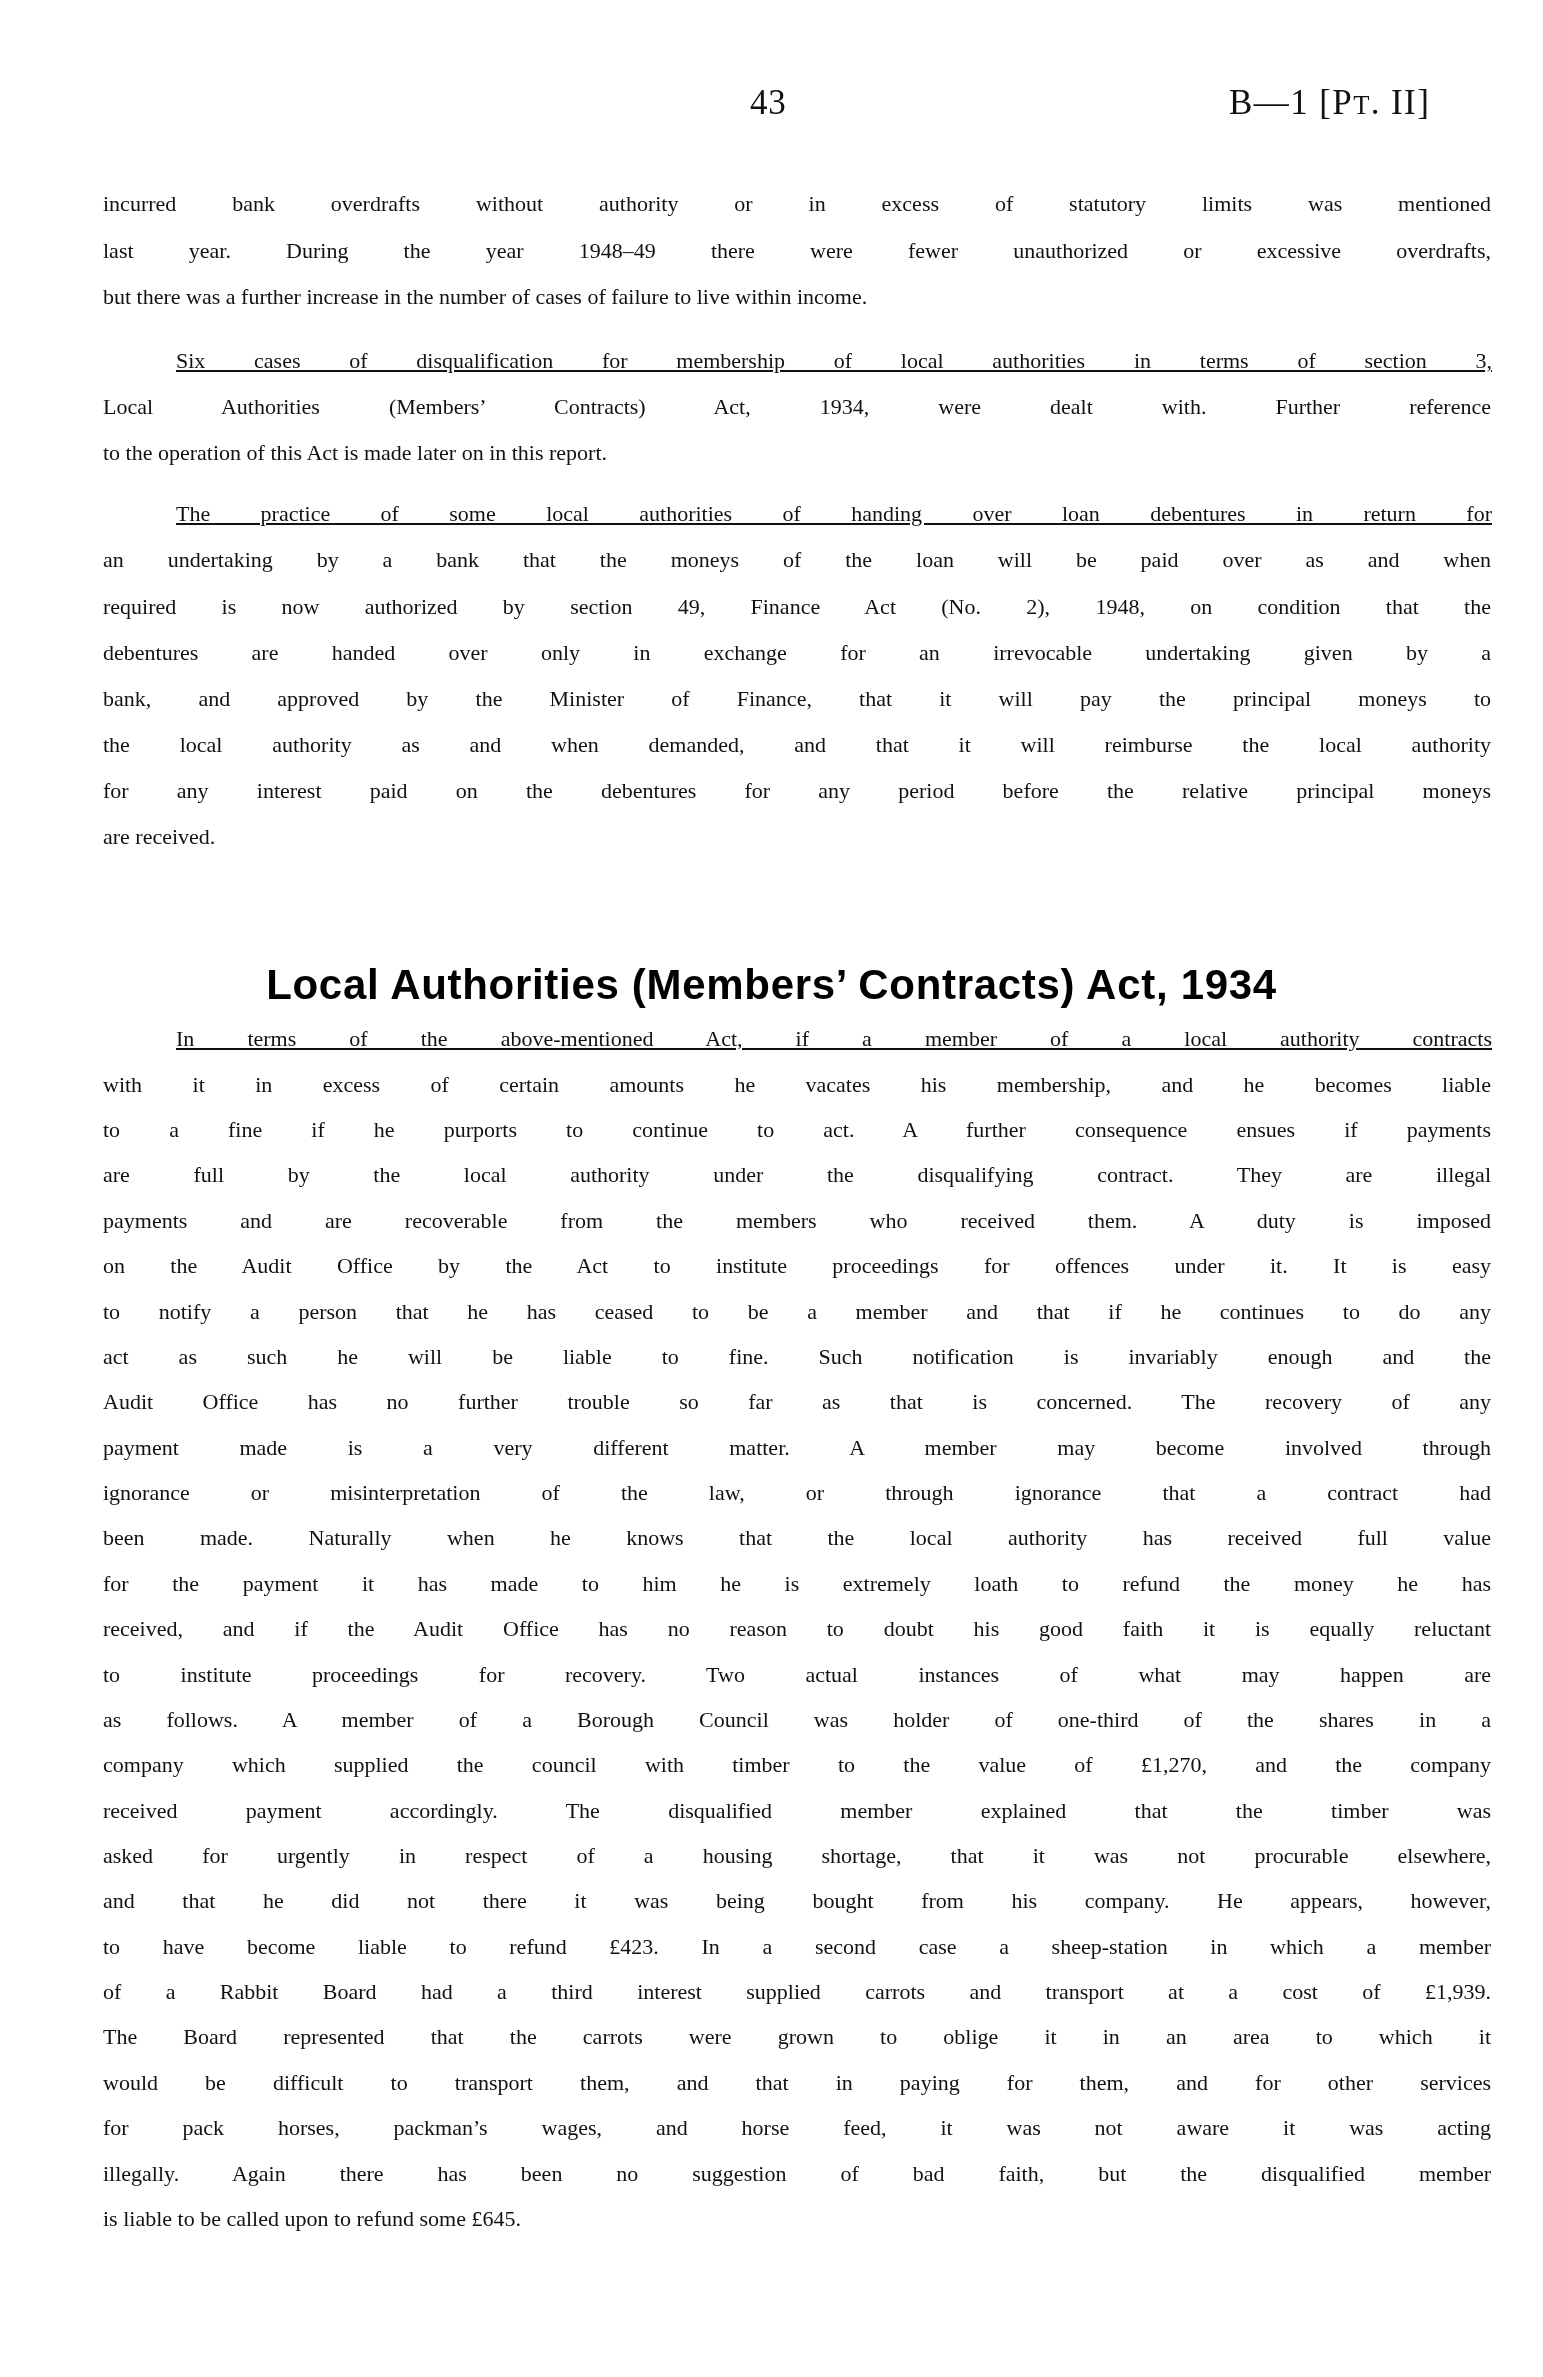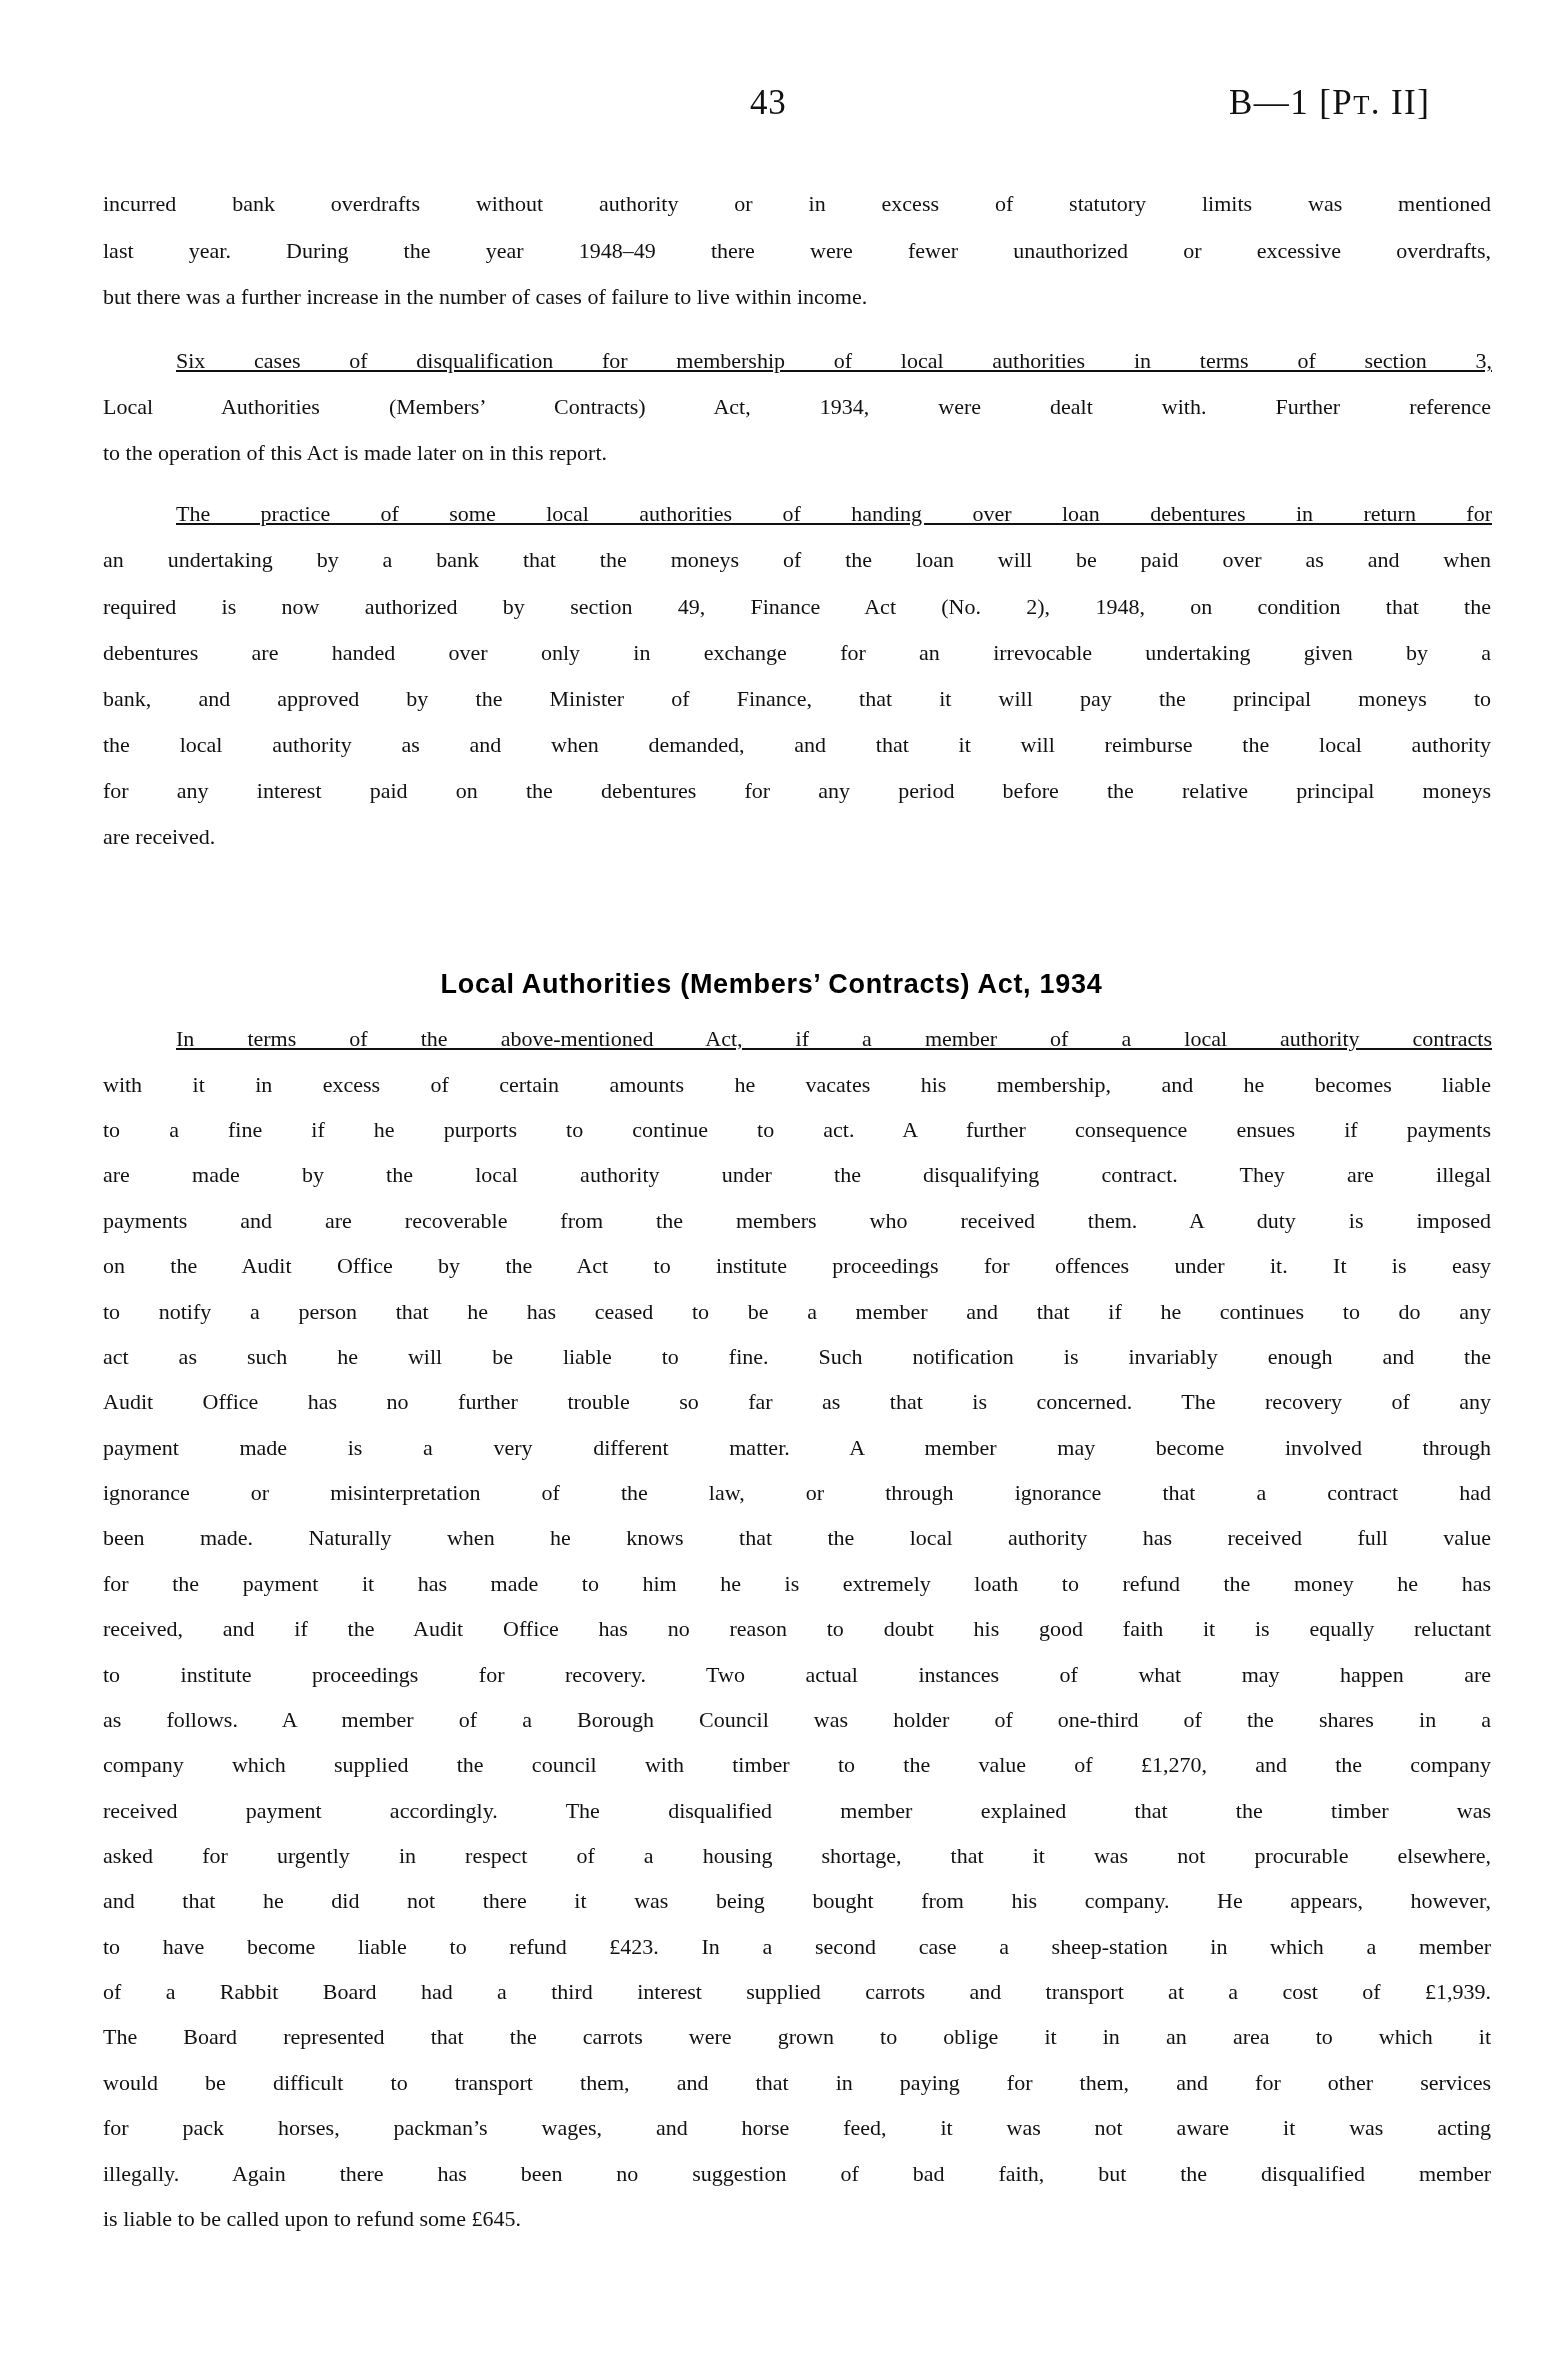--- a/index.html
+++ b/index.html
@@ -68,21 +68,21 @@
       text-align-last: left;
     }
     .heading {
       position: absolute;
       left: 0;
       width: 1543px;
       top: 960px;
       text-align: center;
       font-family: "Liberation Sans", "DejaVu Sans", sans-serif;
       font-weight: bold;
-      font-size: 27px;
+      font-size: 42px;
       line-height: 49px;
       letter-spacing: 0.7px;
       color: #000;
     }
   </style>
 </head>
 <body>
 
 <div class="page">
 
@@ -113,21 +113,21 @@
     <div class="line" style="top:768px">for any interest paid on the debentures for any period before the relative principal moneys</div>
     <div class="line last" style="top:814px">are received.</div>
   </div>
 
   <div class="heading">Local Authorities (Members’ Contracts) Act, 1934</div>
 
   <div>
     <div class="line indent" style="top:1016px">In terms of the above-mentioned Act, if a member of a local authority contracts</div>
     <div class="line" style="top:1062px">with it in excess of certain amounts he vacates his membership, and he becomes liable</div>
     <div class="line" style="top:1107px">to a fine if he purports to continue to act.  A further consequence ensues if payments</div>
-    <div class="line" style="top:1152px">are made by the local authority under the disqualifying contract.  They are illegal</div>
+    <div class="line" style="top:1152px">are full by the local authority under the disqualifying contract.  They are illegal</div>
     <div class="line" style="top:1198px">payments and are recoverable from the members who received them.  A duty is imposed</div>
     <div class="line" style="top:1243px">on the Audit Office by the Act to institute proceedings for offences under it.  It is easy</div>
     <div class="line" style="top:1289px">to notify a person that he has ceased to be a member and that if he continues to do any</div>
     <div class="line" style="top:1334px">act as such he will be liable to fine.  Such notification is invariably enough and the</div>
     <div class="line" style="top:1379px">Audit Office has no further trouble so far as that is concerned.  The recovery of any</div>
     <div class="line" style="top:1425px">payment made is a very different matter.  A member may become involved through</div>
     <div class="line" style="top:1470px">ignorance or misinterpretation of the law, or through ignorance that a contract had</div>
     <div class="line" style="top:1515px">been made.  Naturally when he knows that the local authority has received full value</div>
     <div class="line" style="top:1561px">for the payment it has made to him he is extremely loath to refund the money he has</div>
     <div class="line" style="top:1606px">received, and if the Audit Office has no reason to doubt his good faith it is equally reluctant</div>

